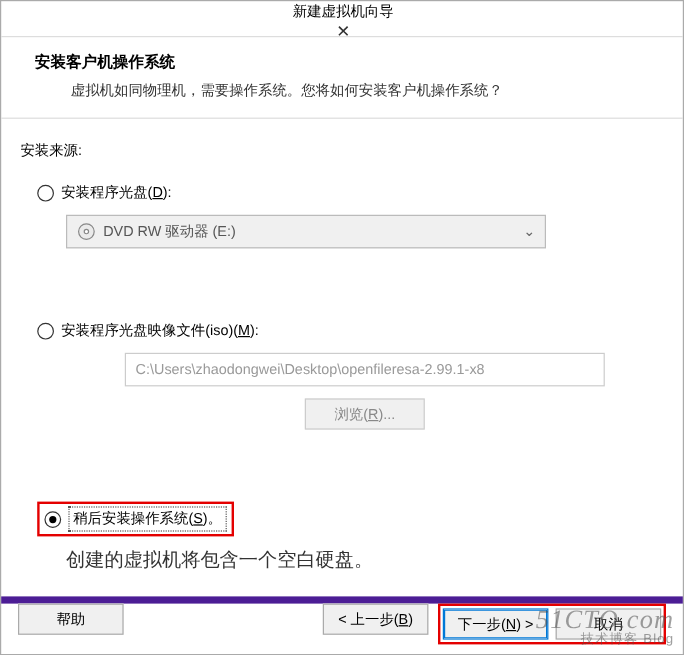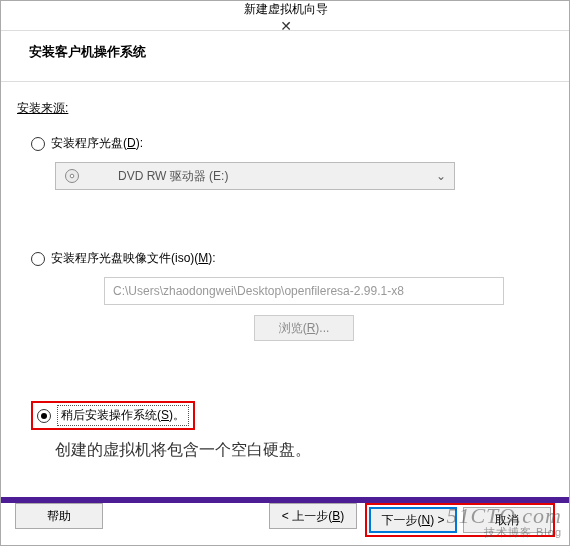--- a/index.html
+++ b/index.html
@@ -55,21 +55,20 @@
     font-size: 12px;
     color: #333;
     margin-left: 42px;
   }
   .content {
     padding: 18px 16px 10px 16px;
   }
   .source-label {
     font-size: 12px;
     margin-bottom: 18px;
-    text-decoration: underline;
   }
   .option-group {
     margin-left: 14px;
     margin-bottom: 60px;
   }
   .option-group.last {
     margin-bottom: 10px;
   }
   .radio-row {
     display: flex;
@@ -102,21 +101,20 @@
     width: 400px;
     height: 28px;
     border: 1px solid #bbb;
     background: #f0f0f0;
     color: #555;
     display: flex;
     align-items: center;
     padding: 0 8px;
     font-size: 12px;
     position: relative;
-    gap: 32px;
   }
   .select-box .disc-icon {
     width: 16px;
     height: 16px;
     margin-right: 6px;
   }
   .select-box .chev {
     margin-left: auto;
     color: #666;
   }
@@ -227,20 +225,21 @@
 
 <div class="dialog">
 
   <div class="titlebar">
     <span class="title">新建虚拟机向导</span>
     <div class="close-btn">✕</div>
   </div>
 
   <div class="header">
     <div class="header-title">安装客户机操作系统</div>
+    <div class="header-desc">虚拟机如同物理机，需要操作系统。您将如何安装客户机操作系统？</div>
   </div>
 
   <div class="content">
     <div class="source-label">安装来源:</div>
 
     <div class="option-group">
       <div class="radio-row">
         <span class="radio"></span>
         <span class="radio-label">
           <span>安装程序光盘(</span><u class="ak">D</u><span>):</span>

